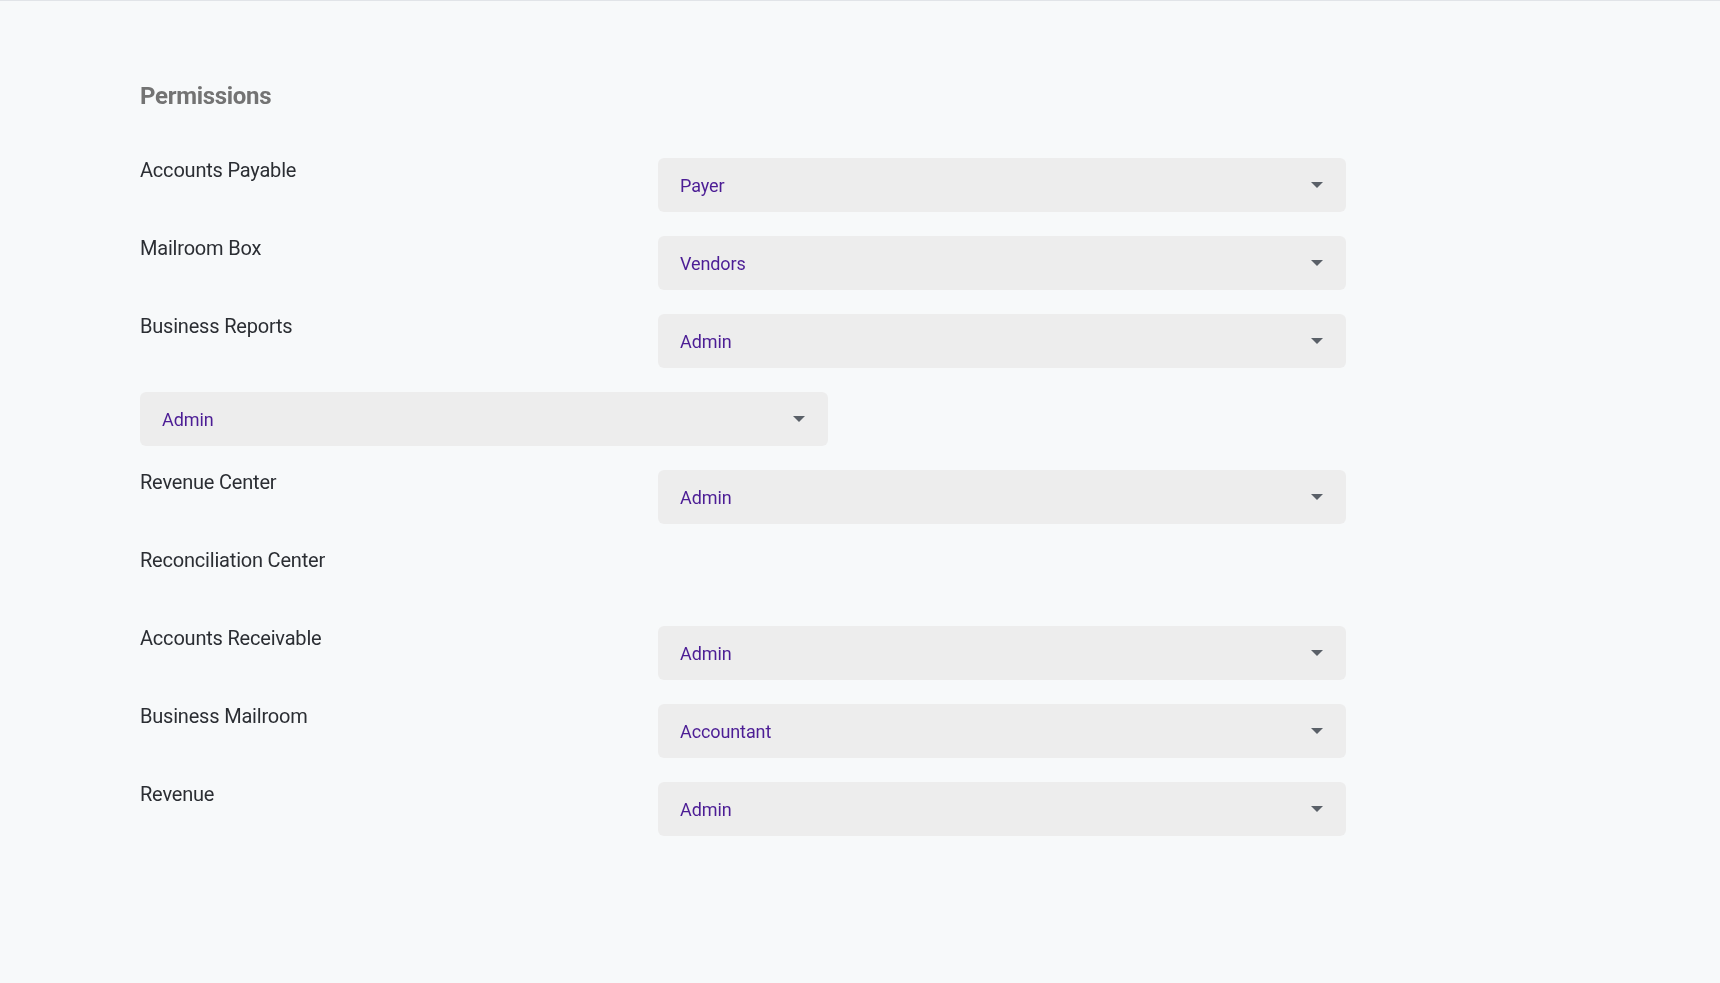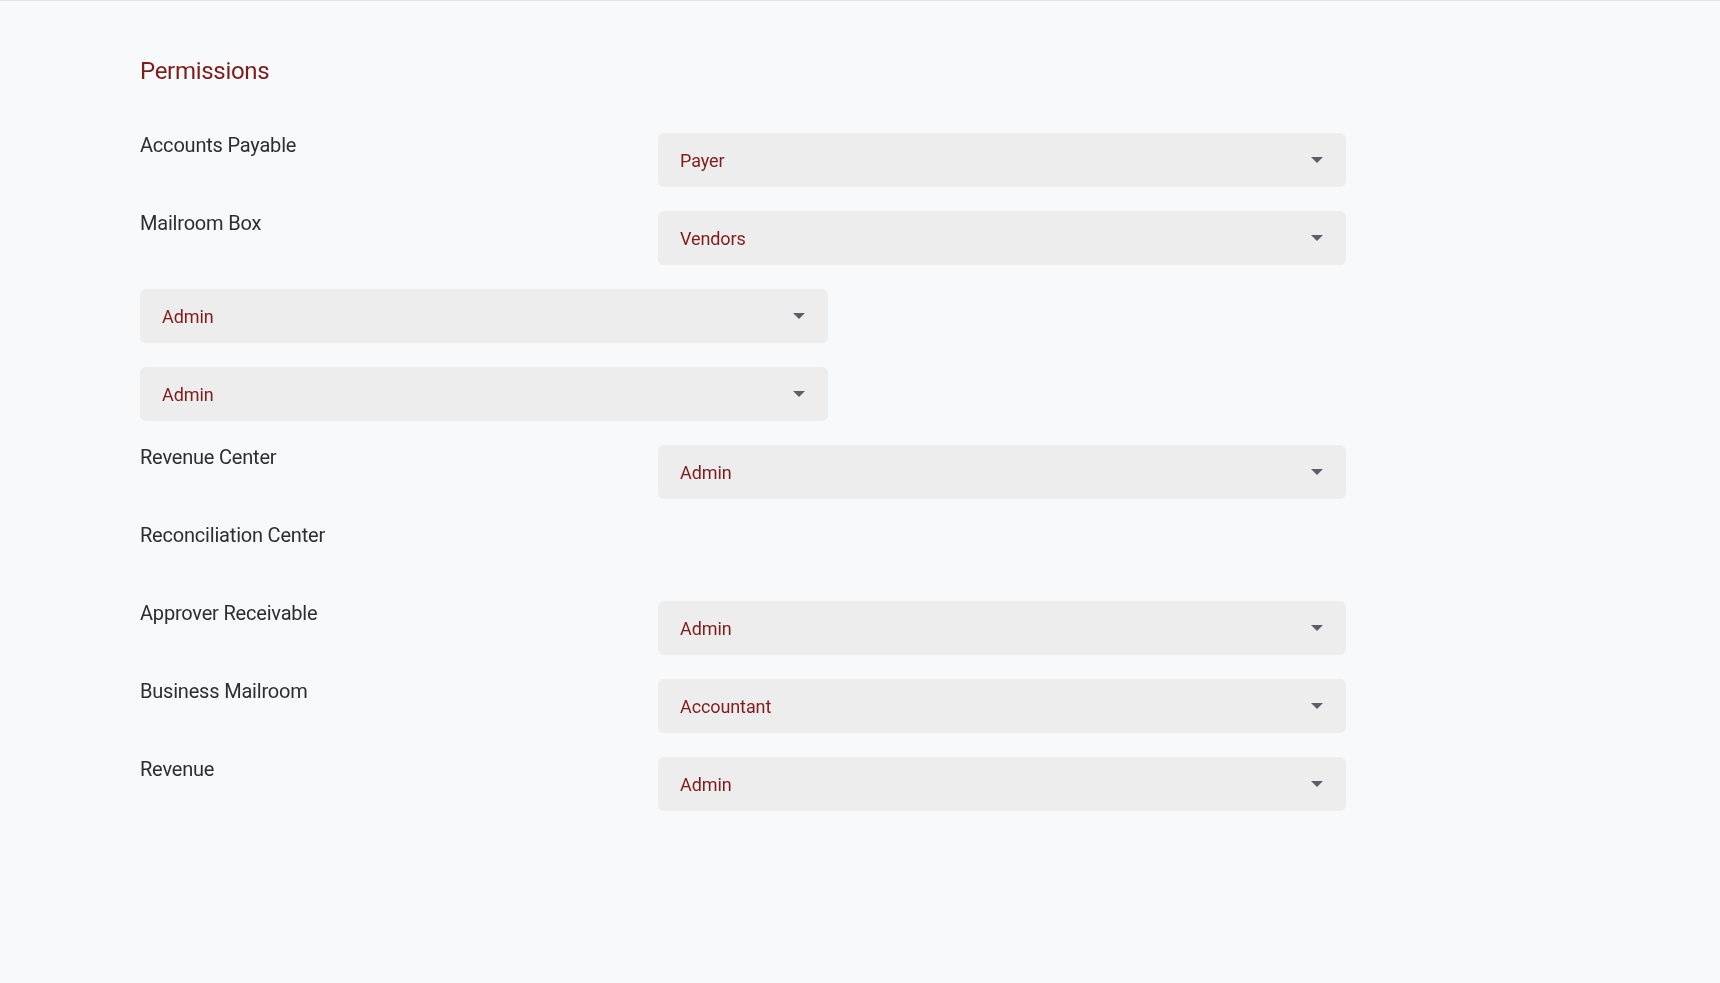--- a/index.html
+++ b/index.html
@@ -14,24 +14,25 @@
       width: 1720px;
       height: 983px;
       overflow: hidden;
       border-top: 1px solid #e1e4e8;
     }
     .container {
       padding: 56px 140px 0 140px;
     }
     .page-title {
       font-size: 24px;
-      font-weight: 400;
-      color: #7f1d1d;
+      font-weight: 700;
+      color: #737373;
       margin-bottom: 48px;
       letter-spacing: -0.3px;
+      margin-top: 25px;
     }
     .permission-list {
       display: flex;
       flex-direction: column;
       gap: 24px;
     }
     .permission-row {
       display: flex;
       align-items: flex-start;
       min-height: 54px;
@@ -51,21 +52,21 @@
       border-radius: 6px;
       display: flex;
       align-items: center;
       justify-content: space-between;
       padding: 0 22px;
       cursor: pointer;
       user-select: none;
     }
     .permission-select-value {
       font-size: 18px;
-      color: #7f1d1d;
+      color: #4c1d95;
       letter-spacing: -0.1px;
     }
     .caret {
       display: inline-flex;
       align-items: center;
       justify-content: center;
     }
     .caret svg {
       width: 14px;
       height: 8px;
@@ -98,20 +99,21 @@
         <span class="permission-select-value">Vendors</span>
         <span class="caret">
           <svg viewBox="0 0 14 8">
               <path d="M1 1 L7 7 L13 1 Z"></path>
             </svg>
         </span>
       </div>
     </div>
 
     <div class="permission-row">
+      <div class="permission-label">Business Reports</div>
       <div class="permission-select">
         <span class="permission-select-value">Admin</span>
         <span class="caret">
           <svg viewBox="0 0 14 8">
               <path d="M1 1 L7 7 L13 1 Z"></path>
             </svg>
         </span>
       </div>
     </div>
 
@@ -136,21 +138,21 @@
             </svg>
         </span>
       </div>
     </div>
 
     <div class="permission-row">
       <div class="permission-label">Reconciliation Center</div>
     </div>
 
     <div class="permission-row">
-      <div class="permission-label">Approver Receivable</div>
+      <div class="permission-label">Accounts Receivable</div>
       <div class="permission-select">
         <span class="permission-select-value">Admin</span>
         <span class="caret">
           <svg viewBox="0 0 14 8">
               <path d="M1 1 L7 7 L13 1 Z"></path>
             </svg>
         </span>
       </div>
     </div>
 

